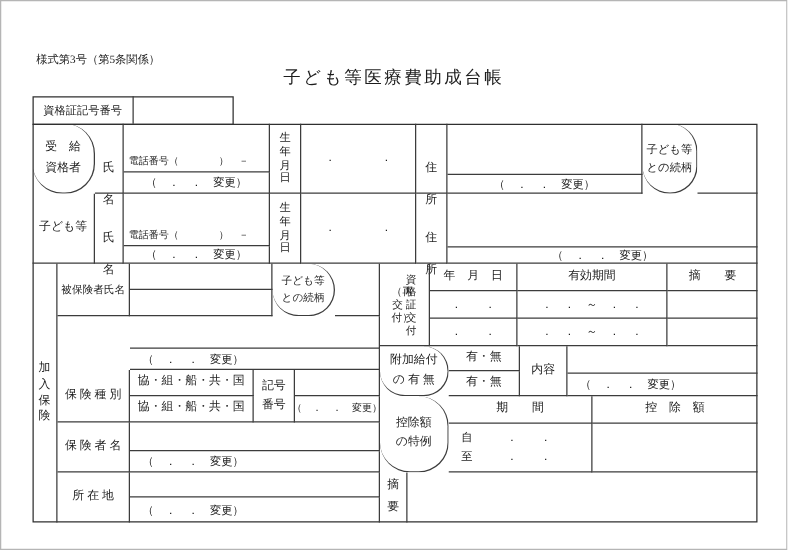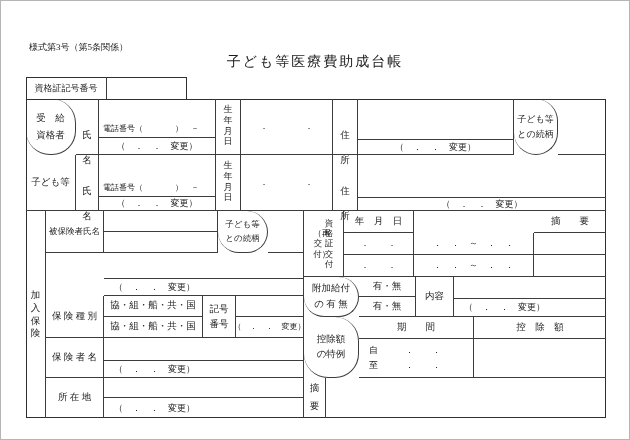--- a/index.html
+++ b/index.html
@@ -10,21 +10,21 @@
     -webkit-font-smoothing:antialiased;
   }
   .cell { position:absolute; box-sizing:border-box; display:flex;
           align-items:center; justify-content:center; font-size:9.5px;
           line-height:1.2; white-space:pre; }
   .br { border-right:1px solid #3c3c3c; }
   .bb { border-bottom:1px solid #3c3c3c; }
   .frame { position:absolute; box-sizing:border-box; border:1.5px solid #2f2f2f; }
   .vt { width:1.15em; word-break:break-all; text-align:center; white-space:normal; }
   .vt-loose { line-height:2.6;margin-top:43px; }
-  .vt-dob { line-height:1.18; font-size:9px;font-family:Liberation Mono, monospace; }
+  .vt-dob { line-height:1.18; font-size:9px; }
   .vt-sec { line-height:1.35; }
   .vt-sym { width:2.3em; line-height:1.5; }
   .vt-cert { line-height:1.18; font-size:8.5px; }
   .vt-rem { line-height:1.85; }
   .two { display:flex; flex-direction:column; justify-content:center;
          text-align:center; line-height:1.7;border-radius:24px; }
   .phone { align-items:flex-end; justify-content:flex-start;
            padding:0 0 3px 4px; font-size:8px; }
   .chg { font-size:9px; }
   .chg-left { justify-content:flex-start; padding-left:10px; }
@@ -122,20 +122,21 @@
 
   <div class="cell br" style="left:45px; top:377px; width:58px; height:40px;">所 在 地</div>
   <div class="cell br bb" style="left:103px; top:377px; width:200px; height:20px;"></div>
   <div class="cell br chg chg-left" style="left:103px; top:397px; width:200px; height:20px;">（　．　．　変更）</div>
 
   <div class="cell br bb certlab" style="left:303px; top:210px; width:40px; height:66px;">
     <div class="vt vt-cert">資格証交付</div>
     <div class="vt vt-cert">（再交付）</div>
   </div>
   <div class="cell br bb" style="left:343px; top:210px; width:70px; height:22px;">年　月　日</div>
+  <div class="cell br bb" style="left:413px; top:210px; width:120px; height:22px;">有効期間</div>
   <div class="cell bb" style="left:533px; top:210px; width:72px; height:22px;">摘　　要</div>
 
   <div class="cell br bb" style="left:343px; top:232px; width:70px; height:22px; font-size:9px;">．　　．</div>
   <div class="cell br bb" style="left:413px; top:232px; width:120px; height:22px; font-size:9px;">．　．　～　．　．</div>
   <div class="cell bb" style="left:533px; top:232px; width:72px; height:22px;"></div>
 
   <div class="cell br bb" style="left:343px; top:254px; width:70px; height:22px; font-size:9px;">．　　．</div>
   <div class="cell br bb" style="left:413px; top:254px; width:120px; height:22px; font-size:9px;">．　．　～　．　．</div>
   <div class="cell bb" style="left:533px; top:254px; width:72px; height:22px;"></div>
 

